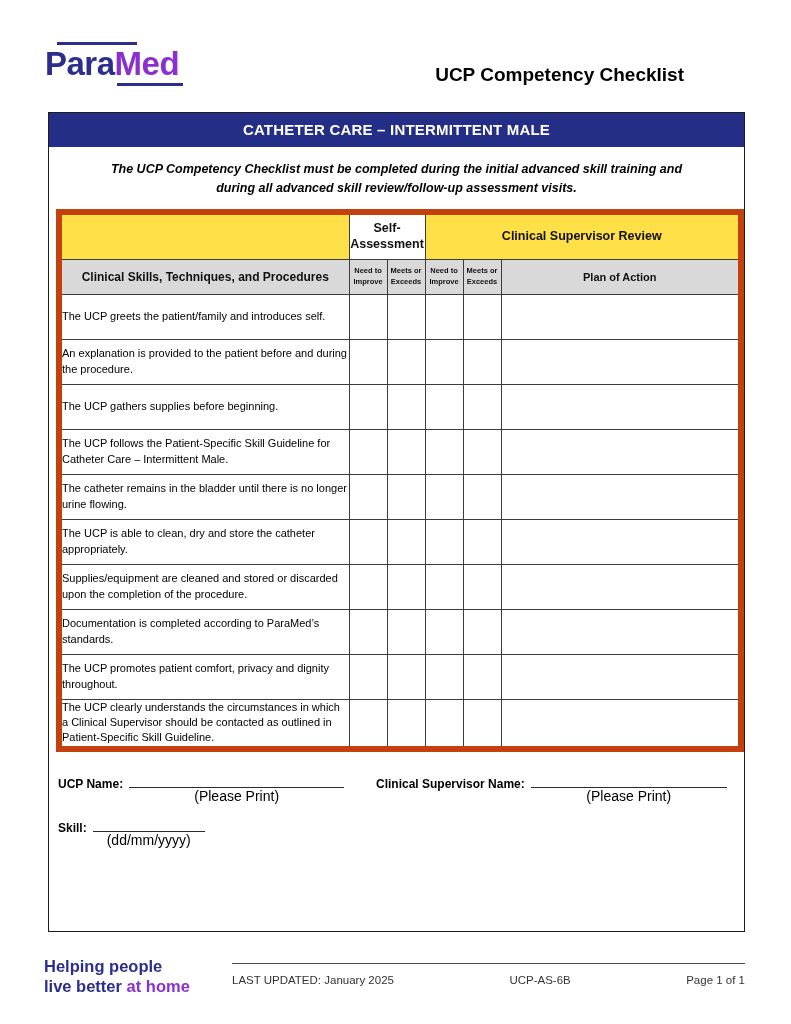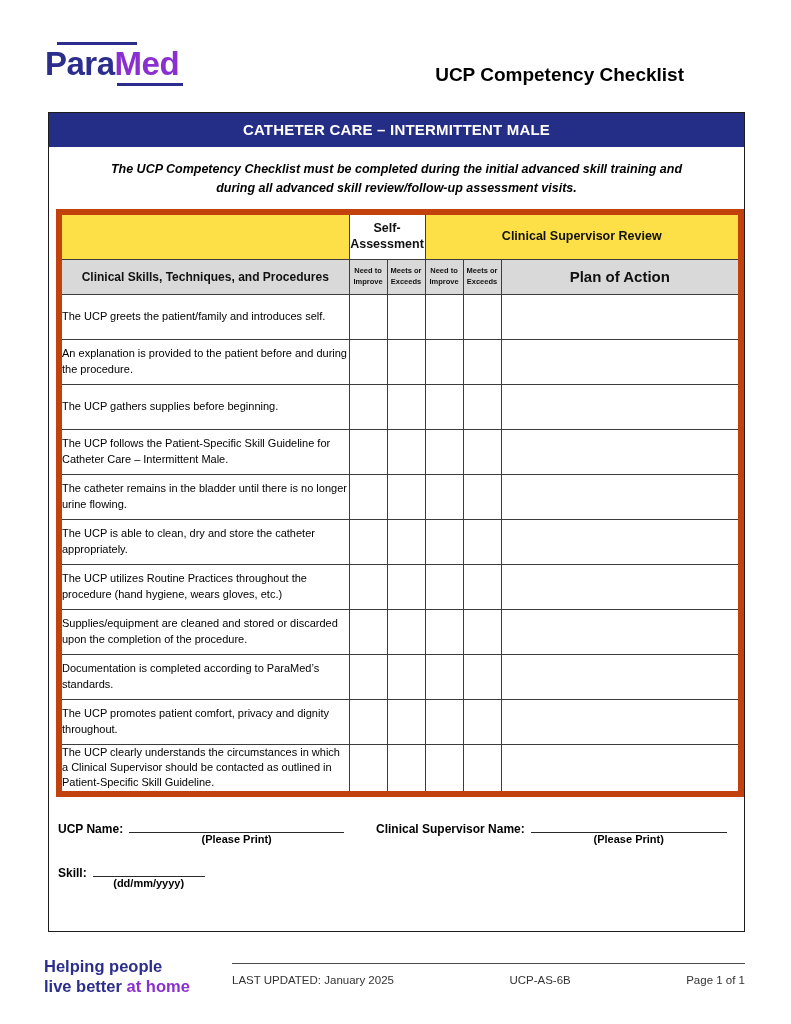--- a/index.html
+++ b/index.html
@@ -40,21 +40,21 @@
     margin:2px 16px 0 7px;width:682px;
     border:6px solid #c2410c;
     padding-left:15px;
   }
   table.skills th,table.skills td{border:1px solid #3c3c3c;padding:0;}
   .ghead{height:44px;background:#fde047;font-size:12.5px;font-weight:bold;text-align:center;vertical-align:middle;line-height:1.25;}
   .ghead.self{background:#ffffff;}
   .subhead{height:30px;background:#d9d9d9;font-weight:bold;text-align:center;vertical-align:middle;}
   .subhead.skills-h{font-size:12px;}
   .subhead.narrow-h{font-size:7.5px;line-height:1.35;padding:2px 1px;}
-  .subhead.plan-h{font-size:15px;}
+  .subhead.plan-h{font-size:11px;}
   tr.body-row{height:45px;}
   td.skill-cell{
     font-size:11px;line-height:1.4;text-align:left;vertical-align:middle;
     padding:4px 8px 4px 6px;color:#000;background:#fff;
   }
   td.check-cell,td.plan-cell{background:#fff;}
   
   .sig-area{padding:20px 10px 0 9px;font-size:12px;}
   .sig-row{display:flex;align-items:flex-end;}
   .sig-row.r1{margin-top:2px;}
@@ -63,21 +63,21 @@
   .sig-field{white-space:nowrap;}
   .sig-field.left{width:318px;}
   .sig-label{font-weight:bold;color:#000;text-align:center;}
   .sig-line{
     display:inline-block;position:relative;vertical-align:baseline;
     border-bottom:1.4px solid #2a2a2a;height:13px;margin-left:6px;
   }
   .w215{width:215px;} .w196{width:196px;} .w210{width:210px;} .w172{width:172px;} .w112{width:112px;}
   .sig-sub{
     position:absolute;top:14px;left:0;right:0;text-align:center;
-    font-size:11px;font-weight:bold;color:#000;
+    font-size:14px;font-weight:normal;color:#000;
   }
   
   .tagline{position:absolute;left:44px;top:956px;font-size:16.5px;font-weight:bold;line-height:1.22;color:#2b2e8c;}
   .tagline .accent{color:#8a2fd0;}
   .footer-rule{position:absolute;left:232px;top:963px;width:513px;border-top:1.6px solid #4a4a4a;}
   .footer-row{
     position:absolute;left:232px;top:974px;width:513px;
     display:flex;justify-content:space-between;align-items:baseline;
     font-size:11.5px;color:#333;
   }
@@ -168,28 +168,20 @@
           </tr>
           <tr class="body-row">
             <td class="skill-cell">The UCP is able to clean, dry and store the catheter appropriately.</td>
             <td class="check-cell"></td>
             <td class="check-cell"></td>
             <td class="check-cell"></td>
             <td class="check-cell"></td>
             <td class="plan-cell"></td>
           </tr>
           <tr class="body-row">
-            <td class="skill-cell">The UCP utilizes Routine Practices throughout the procedure (hand hygiene, wears gloves, etc.)</td>
-            <td class="check-cell"></td>
-            <td class="check-cell"></td>
-            <td class="check-cell"></td>
-            <td class="check-cell"></td>
-            <td class="plan-cell"></td>
-          </tr>
-          <tr class="body-row">
             <td class="skill-cell">Supplies/equipment are cleaned and stored or discarded upon the completion of the procedure.</td>
             <td class="check-cell"></td>
             <td class="check-cell"></td>
             <td class="check-cell"></td>
             <td class="check-cell"></td>
             <td class="plan-cell"></td>
           </tr>
           <tr class="body-row">
             <td class="skill-cell">Documentation is completed according to ParaMed’s standards.</td>
             <td class="check-cell"></td>

